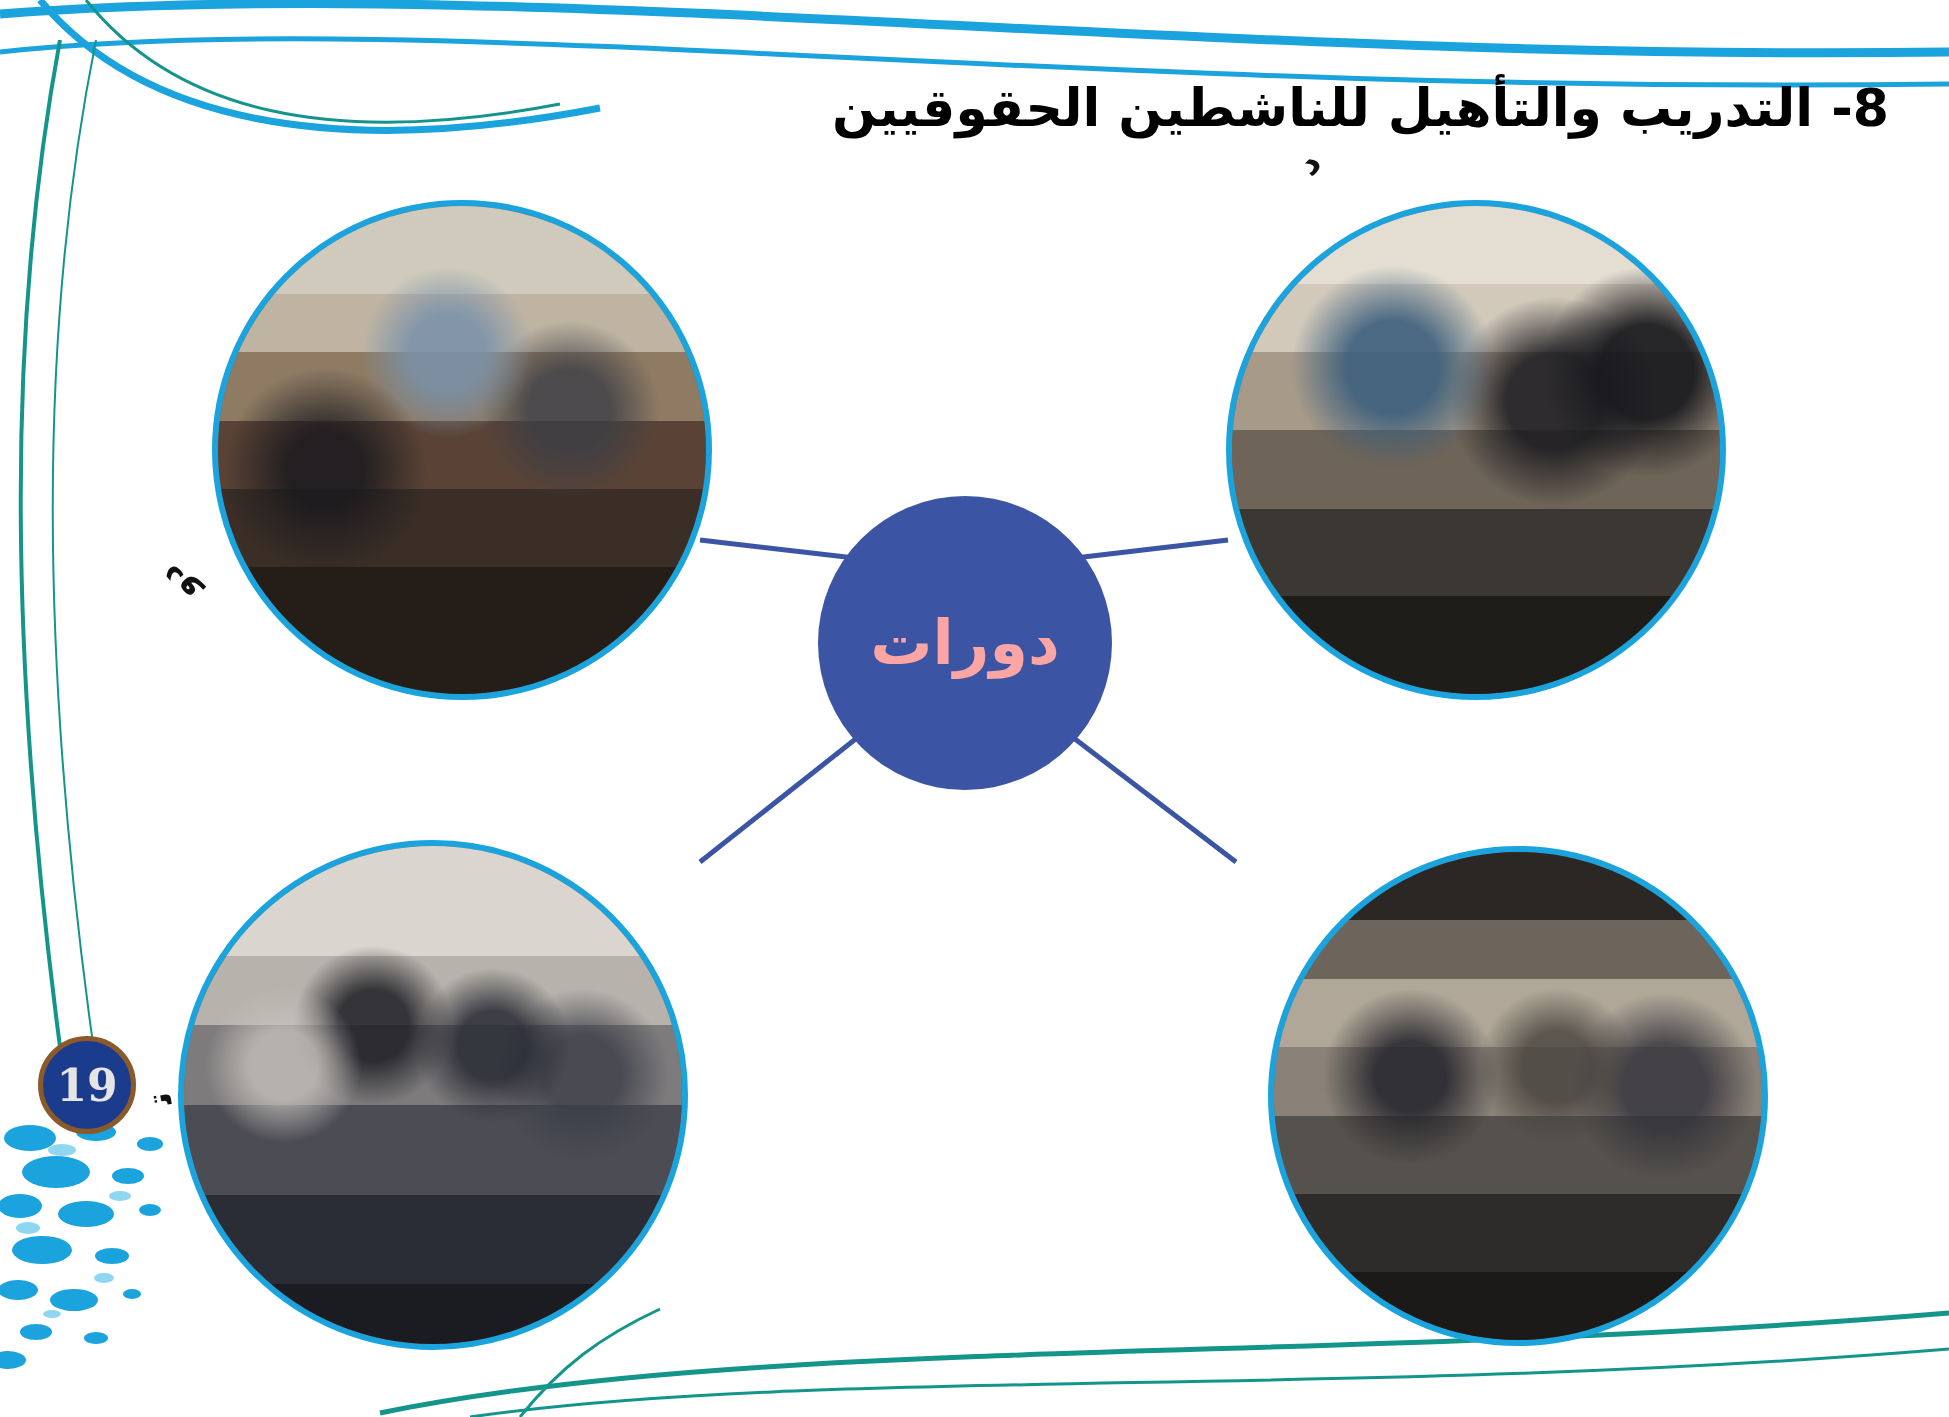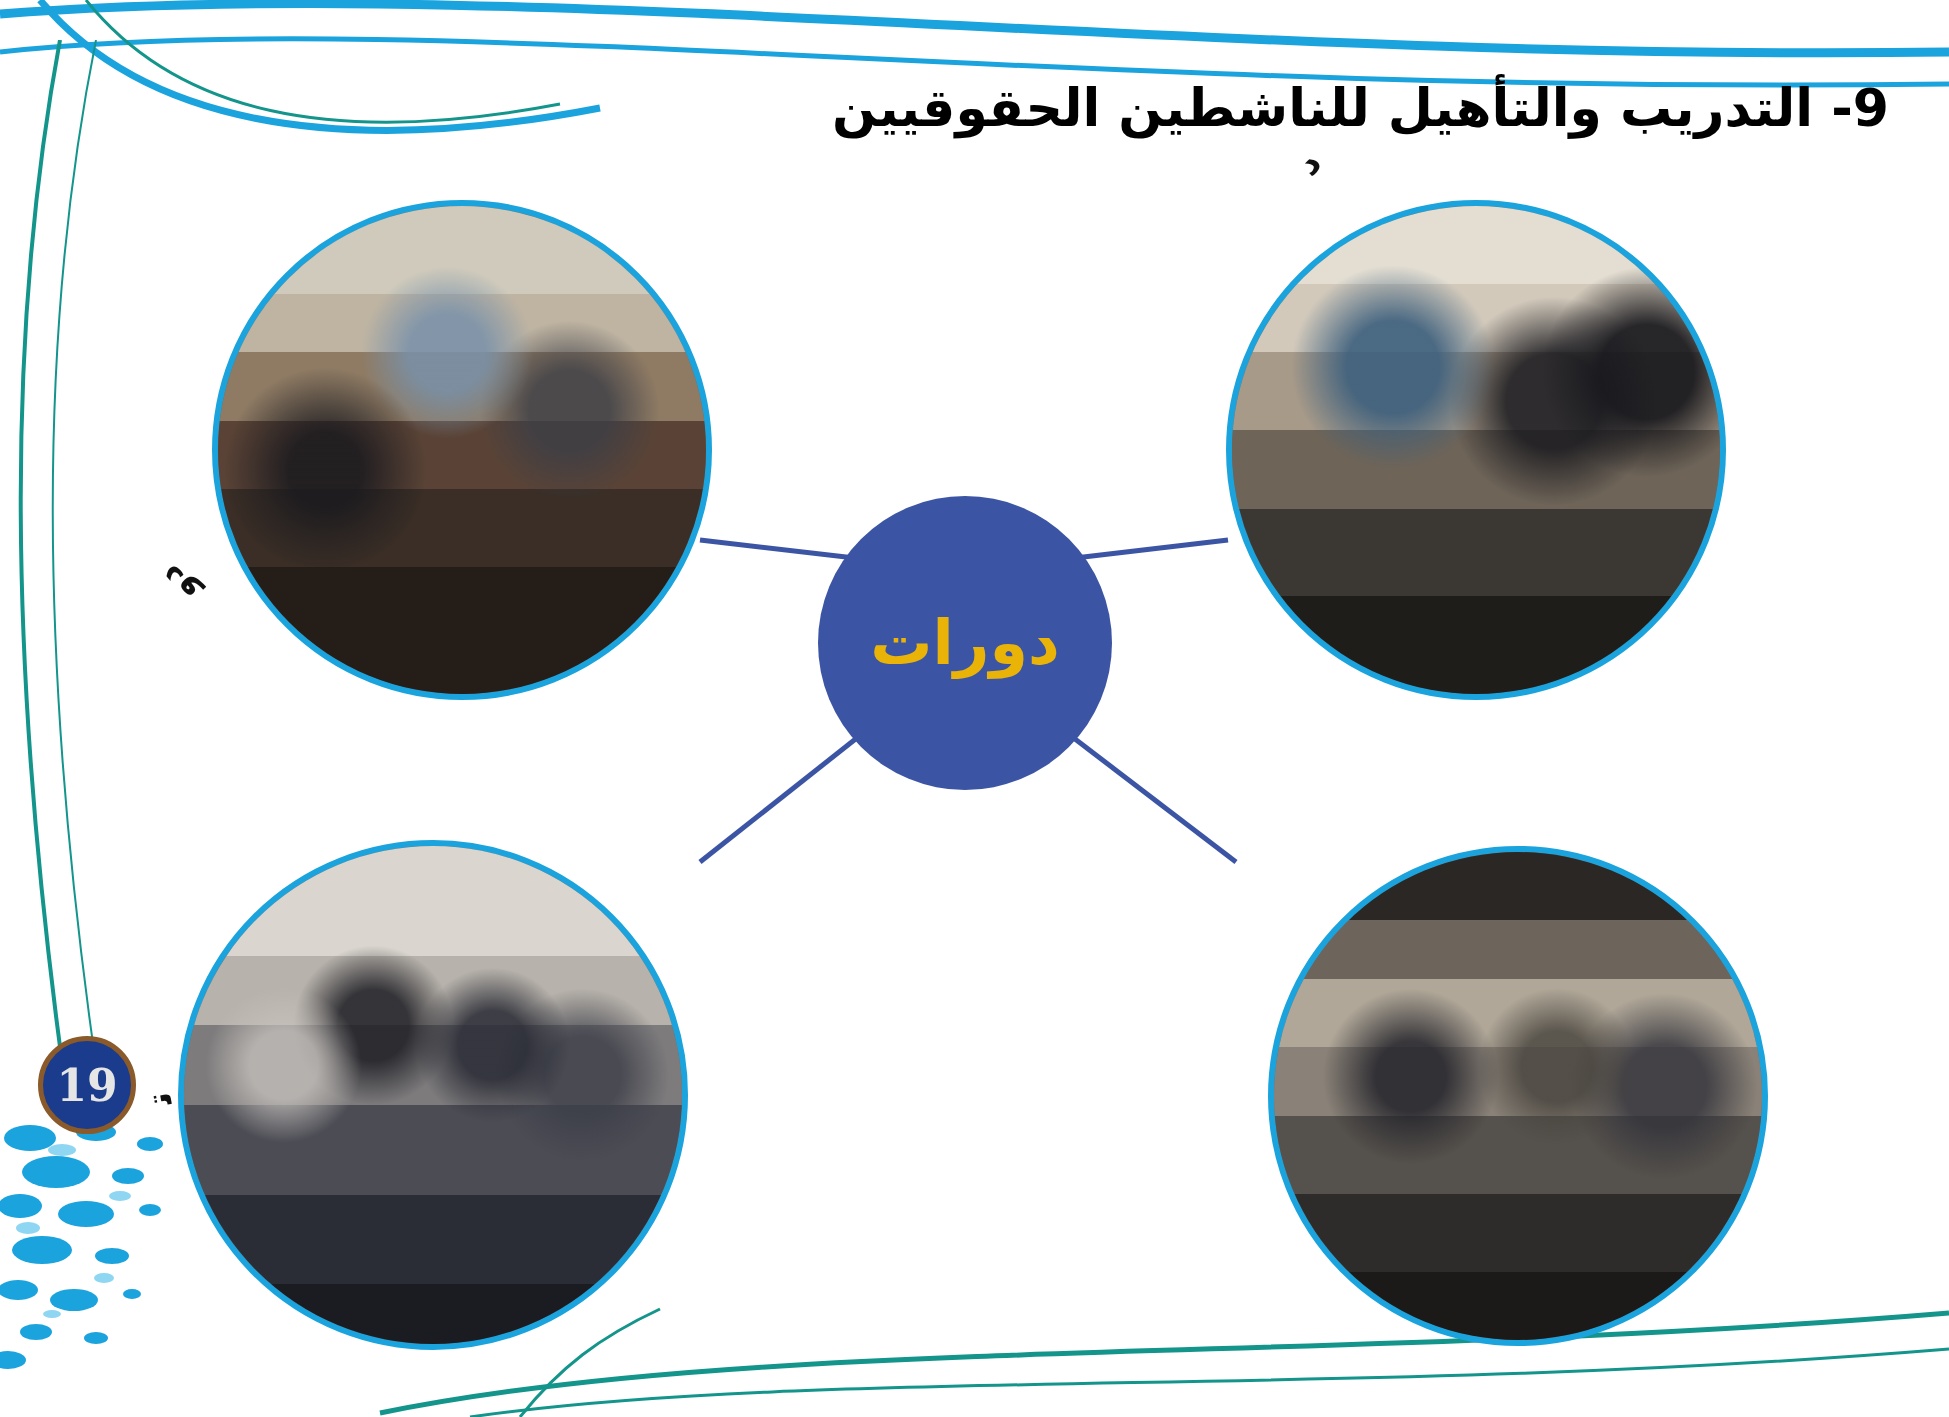--- a/index.html
+++ b/index.html
@@ -95,21 +95,21 @@
 
   
   .hub{
     position:absolute;
     width:294px;height:294px;
     left:818px;top:496px;
     border-radius:50%;
     background:#3B55A4;
     display:flex;flex-direction:column;
     align-items:center;justify-content:center;
-    color:#eab308;
+    color:#fca5a5;
     text-align:center;
     direction:rtl;
   }
   .hub .l1{font-size:62px;font-weight:bold;line-height:1.04;letter-spacing:1px;}
   .hub .l2{font-size:62px;font-weight:bold;line-height:1.04;letter-spacing:1px;}
 
   
   .pagebadge{
     position:absolute;
     left:38px;top:1036px;
@@ -175,21 +175,21 @@
       <g fill="#8fd6f2">
         <ellipse cx="62" cy="40" rx="14" ry="6"></ellipse>
         <ellipse cx="120" cy="86" rx="11" ry="5"></ellipse>
         <ellipse cx="28" cy="118" rx="12" ry="6"></ellipse>
         <ellipse cx="104" cy="168" rx="10" ry="5"></ellipse>
         <ellipse cx="52" cy="204" rx="9" ry="4"></ellipse>
       </g>
     </svg>
   </div>
 
-  <div class="title">9- التدريب والتأهيل للناشطين الحقوقيين</div>
+  <div class="title">8- التدريب والتأهيل للناشطين الحقوقيين</div>
 
   <div class="connectors">
     <svg width="1949" height="1417" viewBox="0 0 1949 1417">
       <line x1="872" y1="560" x2="700" y2="540" stroke="#3B55A4" stroke-width="5"></line>
       <line x1="1058" y1="560" x2="1228" y2="540" stroke="#3B55A4" stroke-width="5"></line>
       <line x1="872" y1="726" x2="700" y2="862" stroke="#3B55A4" stroke-width="5"></line>
       <line x1="1058" y1="726" x2="1236" y2="862" stroke="#3B55A4" stroke-width="5"></line>
     </svg>
   </div>
 

